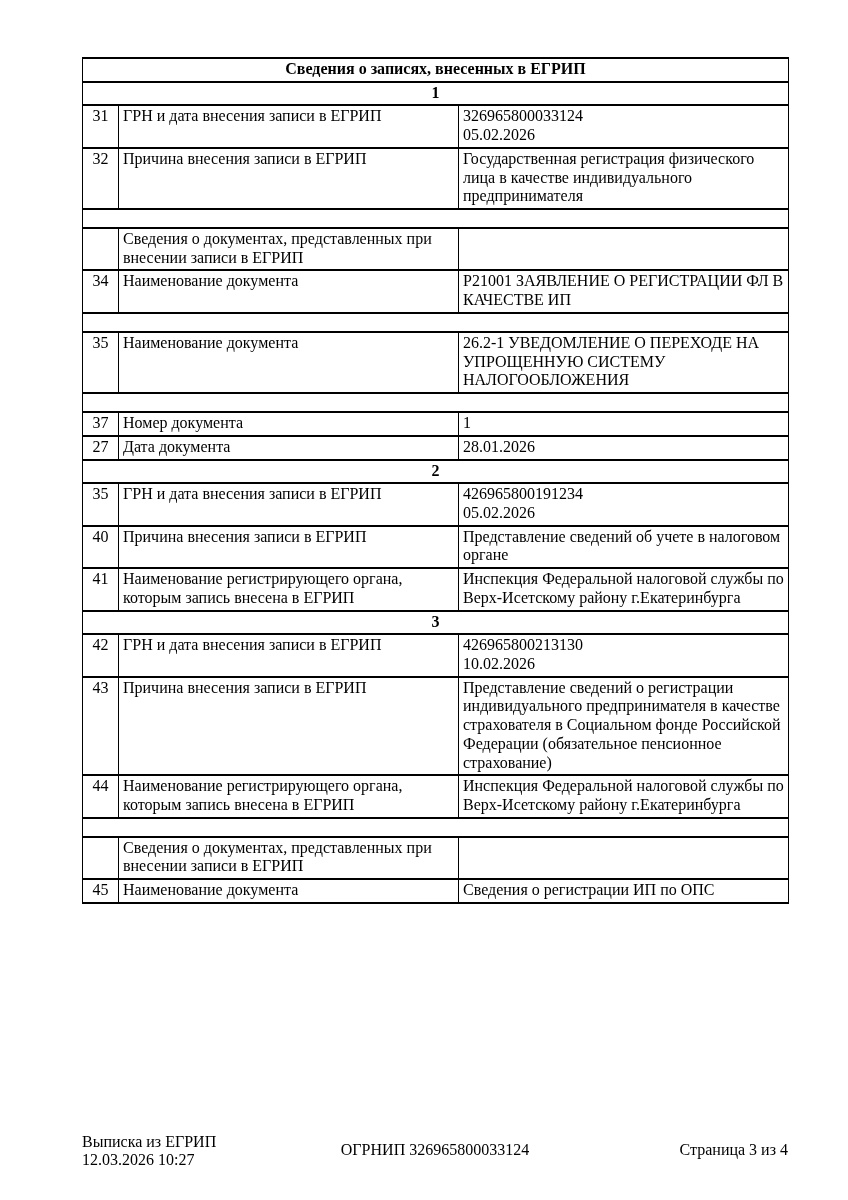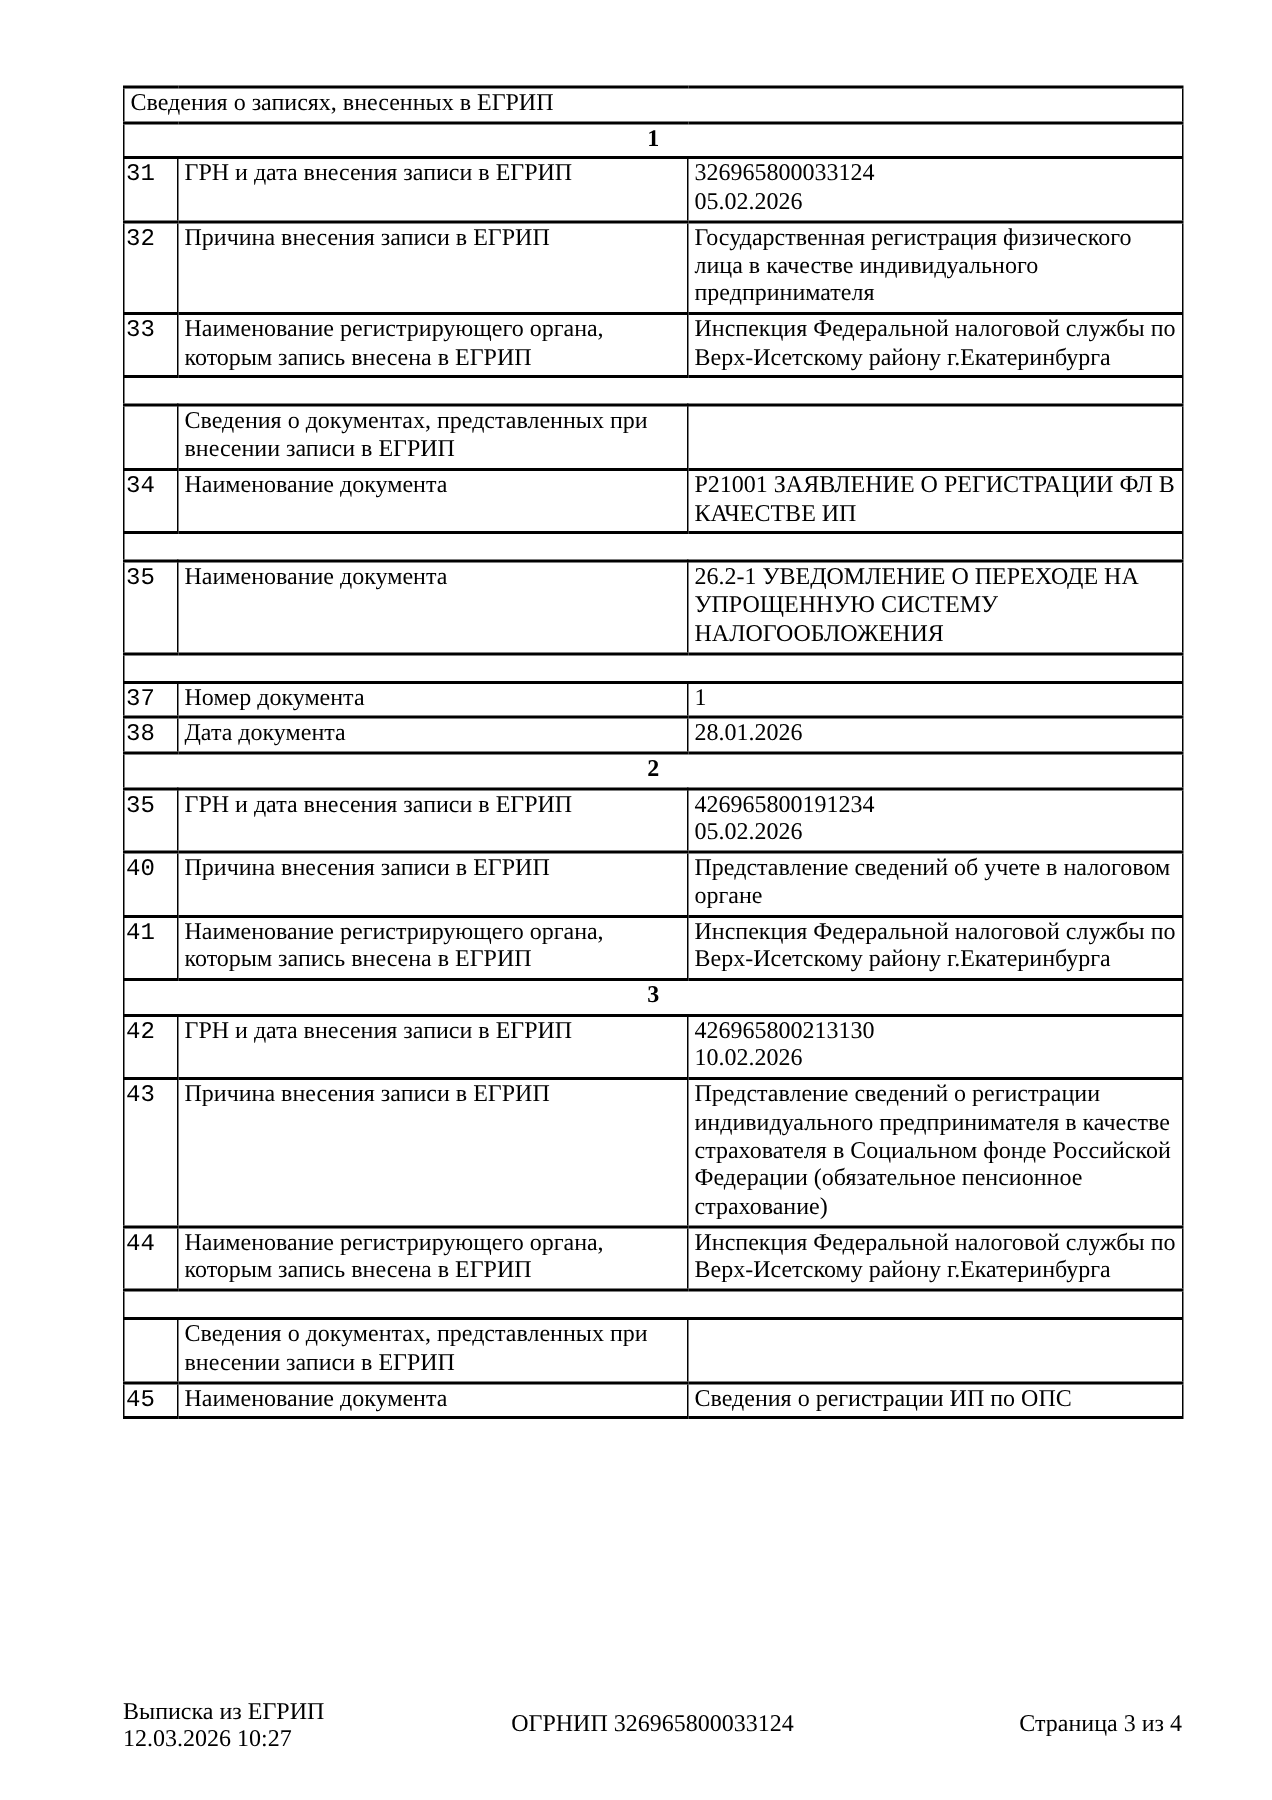--- a/index.html
+++ b/index.html
@@ -32,30 +32,31 @@
     font-size: 16px;
     line-height: 1.17;
     padding: 1px 4px 2px 4px;
     vertical-align: top;
     overflow: hidden;
   }
   .col-num   { width: 36px;  }
   .col-label { width: 340px; }
   .col-value { width: 330px; }
   td.title-cell {
-    font-weight: normal;
+    font-weight: bold;
+    text-align: center;
   }
   td.section-cell {
     font-weight: bold;
     text-align: center;
   }
   td.num-cell {
+    text-align: center;
     padding-left: 1px;
     padding-right: 1px;
-    font-family: Liberation Mono, monospace;
   }
   td.value-cell {
     white-space: pre-line;
   }
   td.spacer-cell {
     height: 17px;
     padding: 0;
   }
   .footer {
     position: absolute;
@@ -107,25 +108,20 @@
         <td class="label-cell">ГРН и дата внесения записи в ЕГРИП</td>
         <td class="value-cell">326965800033124
 05.02.2026</td>
       </tr>
       <tr>
         <td class="num-cell">32</td>
         <td class="label-cell">Причина внесения записи в ЕГРИП</td>
         <td class="value-cell">Государственная регистрация физического лица в качестве индивидуального предпринимателя</td>
       </tr>
       <tr>
-        <td class="num-cell">33</td>
-        <td class="label-cell">Наименование регистрирующего органа, которым запись внесена в ЕГРИП</td>
-        <td class="value-cell">Инспекция Федеральной налоговой службы по Верх-Исетскому району г.Екатеринбурга</td>
-      </tr>
-      <tr>
         <td class="spacer-cell" colspan="3"></td>
       </tr>
       <tr>
         <td class="num-cell"></td>
         <td class="label-cell">Сведения о документах, представленных при внесении записи в ЕГРИП</td>
         <td class="value-cell"></td>
       </tr>
       <tr>
         <td class="num-cell">34</td>
         <td class="label-cell">Наименование документа</td>
@@ -141,21 +137,21 @@
       </tr>
       <tr>
         <td class="spacer-cell" colspan="3"></td>
       </tr>
       <tr>
         <td class="num-cell">37</td>
         <td class="label-cell">Номер документа</td>
         <td class="value-cell">1</td>
       </tr>
       <tr>
-        <td class="num-cell">38</td>
+        <td class="num-cell">27</td>
         <td class="label-cell">Дата документа</td>
         <td class="value-cell">28.01.2026</td>
       </tr>
       <tr>
         <td class="section-cell" colspan="3">2</td>
       </tr>
       <tr>
         <td class="num-cell">35</td>
         <td class="label-cell">ГРН и дата внесения записи в ЕГРИП</td>
         <td class="value-cell">426965800191234

